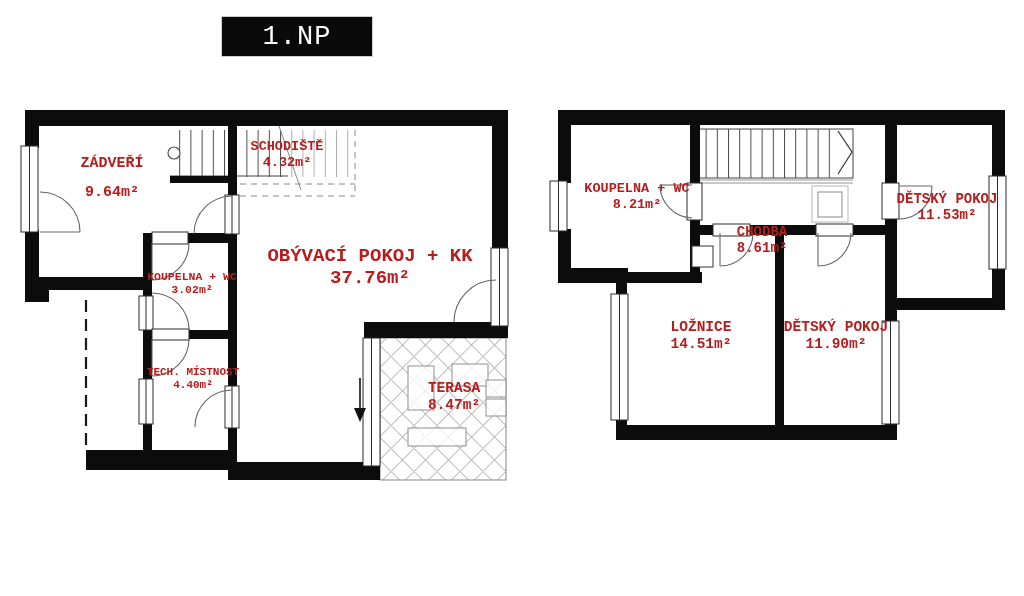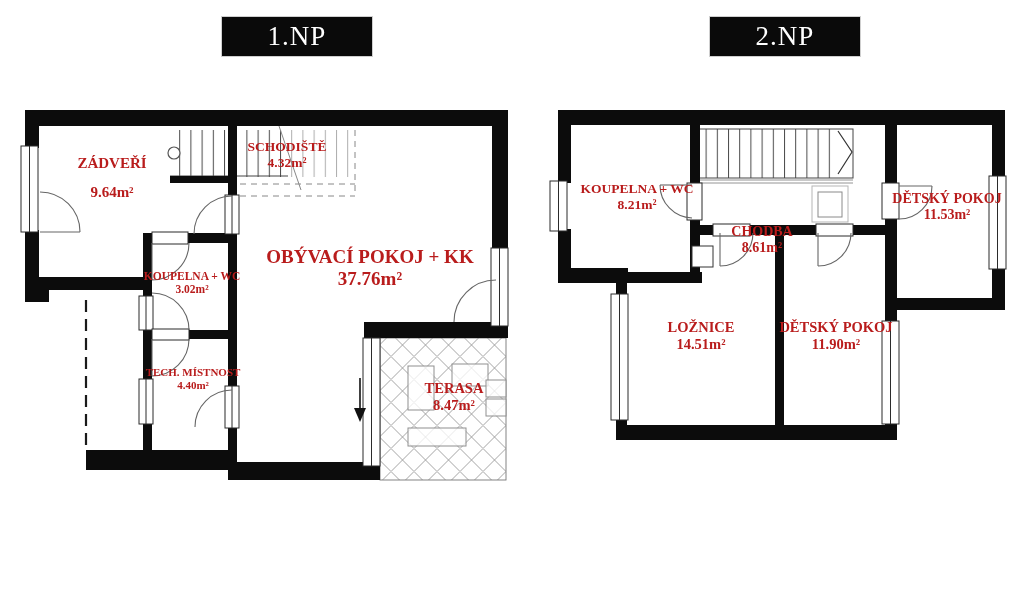--- a/index.html
+++ b/index.html
@@ -1,17 +1,17 @@
 <!DOCTYPE html>
 <html><head>
 <meta charset="utf-8">
 <style>
   html,body{margin:0;padding:0;background:#ffffff;}
   .canvas{position:relative;width:1024px;height:596px;background:#ffffff;overflow:hidden;
-          font-family:Liberation Serif, serif;}
+          font-family:Liberation Mono, monospace;}
   svg{position:absolute;left:0;top:0;}
   .title-box{position:absolute;top:17px;width:150px;height:39px;background:#0a0a0a;
              display:flex;align-items:center;justify-content:center;
              color:#ffffff;font-size:27px;letter-spacing:1px;box-shadow:0 0 0 1px #cfcfcf;}
   .room-label{position:absolute;transform:translate(-50%,-50%);display:flex;flex-direction:column;
               align-items:center;text-align:center;font-weight:700;color:#b91c1c;
               line-height:1.15;white-space:nowrap;}
   .room-label .ra{font-weight:700;}
 </style>
 </head>
@@ -198,23 +198,20 @@
       <line x1="818" y1="233" x2="818" y2="266"></line>
       <path d="M899,219 A33,33 0 0 0 932,186"></path>
       <line x1="899" y1="186" x2="932" y2="186"></line>
     </g>
   </g>
 </svg>
 
   <div class="title-box" style="left:222px;">
     <span>1.NP</span>
   </div>
-  <div class="title-box" style="left:710px;">
-    <span>2.NP</span>
-  </div>
 
   <div class="room-label" style="left:112px;top:178px;font-size:15px;gap:12px;">
     <span class="rn">ZÁDVEŘÍ</span>
     <span class="ra">9.64m²</span>
   </div>
   <div class="room-label" style="left:287px;top:155px;font-size:13.5px;">
     <span class="rn">SCHODIŠTĚ</span>
     <span class="ra">4.32m²</span>
   </div>
   <div class="room-label" style="left:370px;top:268px;font-size:19px;">

